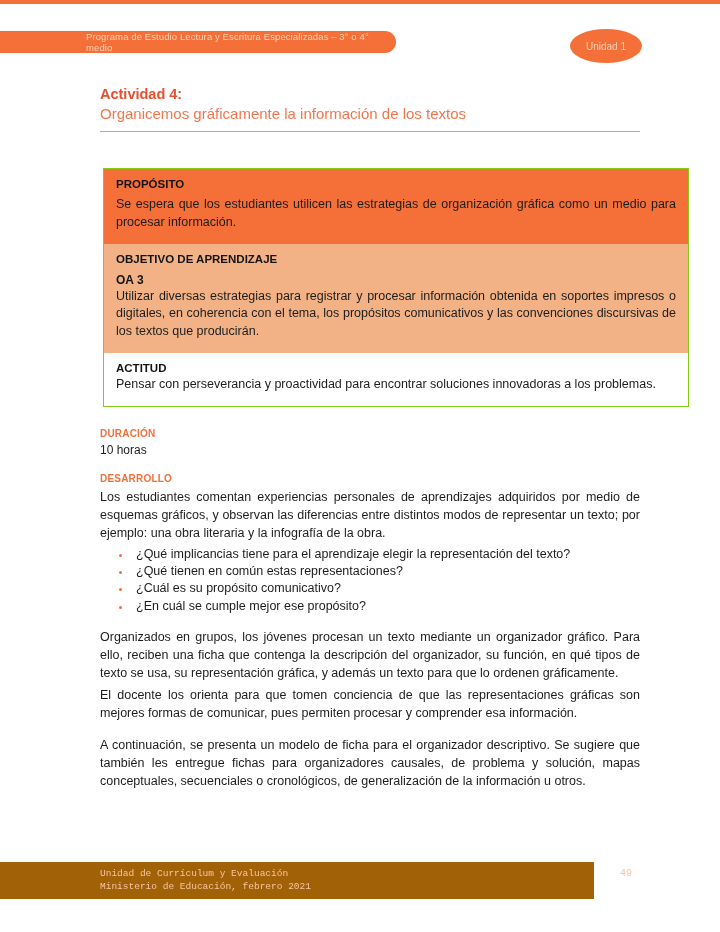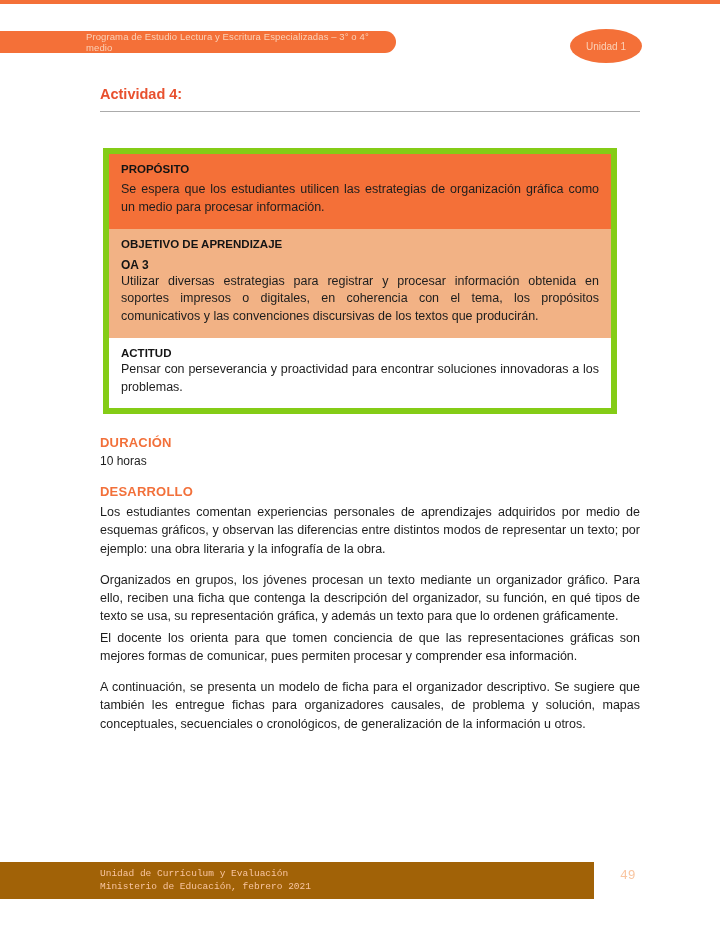--- a/index.html
+++ b/index.html
@@ -54,23 +54,23 @@
     color:#F1764F;
   }
   .title-rule {
     border:none;
     border-top:1px solid #ABABAB;
     margin:9px 0 0 0;
   }
   .info-box {
     margin-top:36px;
     margin-left:3px;
-    width:514px;
+    width:586px;
     box-sizing:border-box;
-    border:6px solid #84cc16;
+    border:1px solid #84cc16;
   }
   .info-section { box-sizing:border-box; padding:9px 12px 12px 12px; }
   .sec-proposito { background:#F47038; }
   .sec-objetivo  { background:#F2B285; }
   .sec-actitud   { background:#ffffff; }
   .sec-heading {
     font-size:11.5px;
     font-weight:bold;
     color:#141414;
     margin:0 0 6px 0;
@@ -83,21 +83,21 @@
   }
   .sec-body {
     font-size:12.5px;
     line-height:1.42;
     text-align:justify;
     color:#1d1d1d;
     margin:0;
   }
   .sec-actitud .sec-heading { margin-bottom:2px; }
   .block-heading {
-    font-size:13px;
+    font-size:10px;
     font-weight:bold;
     color:#F2703A;
     margin:0;
     letter-spacing:0.2px;
   }
   .duracion-block { margin-top:21px; }
   .duracion-value {
     font-size:12px; color:#1d1d1d; margin:4px 0 0 0;
   }
   .desarrollo-block { margin-top:16px; }
@@ -126,39 +126,40 @@
     background:#a16207;
     box-sizing:border-box;
     padding:5px 0 0 100px;
     color:#F9C5A0;
     font-size:9.5px;
     line-height:1.4;
     font-family:Liberation Mono, monospace;
   }
   .footer-page {
     position:absolute; top:5px; left:620px;
-    color:#F9C5A0; font-size:13px;
+    color:#F9C5A0; font-size:10px;
   }
 </style>
 </head>
 <body>
 
 <div class="top-strip"></div>
 
 <div class="header-bar">
   <span>Programa de Estudio Lectura y Escritura Especializadas – 3° o 4° medio</span>
 </div>
 
 <div class="unit-badge">
   <span>Unidad 1</span>
 </div>
 
 <div class="content">
 
   <h1 class="activity-title">Actividad 4:</h1>
+  <h2 class="activity-subtitle">Organicemos gráficamente la información de los textos</h2>
   <hr class="title-rule">
 
   <div class="info-box">
     <div class="info-section sec-proposito">
       <div class="sec-heading">PROPÓSITO</div>
       <p class="sec-body">Se espera que los estudiantes utilicen las estrategias de organización gráfica como un medio para procesar información.</p>
     </div>
     <div class="info-section sec-objetivo">
       <div class="sec-heading">OBJETIVO DE APRENDIZAJE</div>
       <div class="sec-subheading">OA 3</div>
@@ -171,20 +172,26 @@
   </div>
 
   <div class="duracion-block">
     <div class="block-heading">DURACIÓN</div>
     <p class="duracion-value">10 horas</p>
   </div>
 
   <div class="desarrollo-block">
     <div class="block-heading">DESARROLLO</div>
     <p class="para">Los estudiantes comentan experiencias personales de aprendizajes adquiridos por medio de esquemas gráficos, y observan las diferencias entre distintos modos de representar un texto; por ejemplo: una obra literaria y la infografía de la obra.</p>
+    <ul class="question-list">
+      <li>¿Qué implicancias tiene para el aprendizaje elegir la representación del texto?</li>
+      <li>¿Qué tienen en común estas representaciones?</li>
+      <li>¿Cuál es su propósito comunicativo?</li>
+      <li>¿En cuál se cumple mejor ese propósito?</li>
+    </ul>
     <p class="para para-gap">Organizados en grupos, los jóvenes procesan un texto mediante un organizador gráfico. Para ello, reciben una ficha que contenga la descripción del organizador, su función, en qué tipos de texto se usa, su representación gráfica, y además un texto para que lo ordenen gráficamente.</p>
     <p class="para">El docente los orienta para que tomen conciencia de que las representaciones gráficas son mejores formas de comunicar, pues permiten procesar y comprender esa información.</p>
     <p class="para para-gap">A continuación, se presenta un modelo de ficha para el organizador descriptivo. Se sugiere que también les entregue fichas para organizadores causales, de problema y solución, mapas conceptuales, secuenciales o cronológicos, de generalización de la información u otros.</p>
   </div>
 
 </div>
 
 <div class="footer-bar">
   <div>Unidad de Currículum y Evaluación</div>
   <div>Ministerio de Educación, febrero 2021</div>

